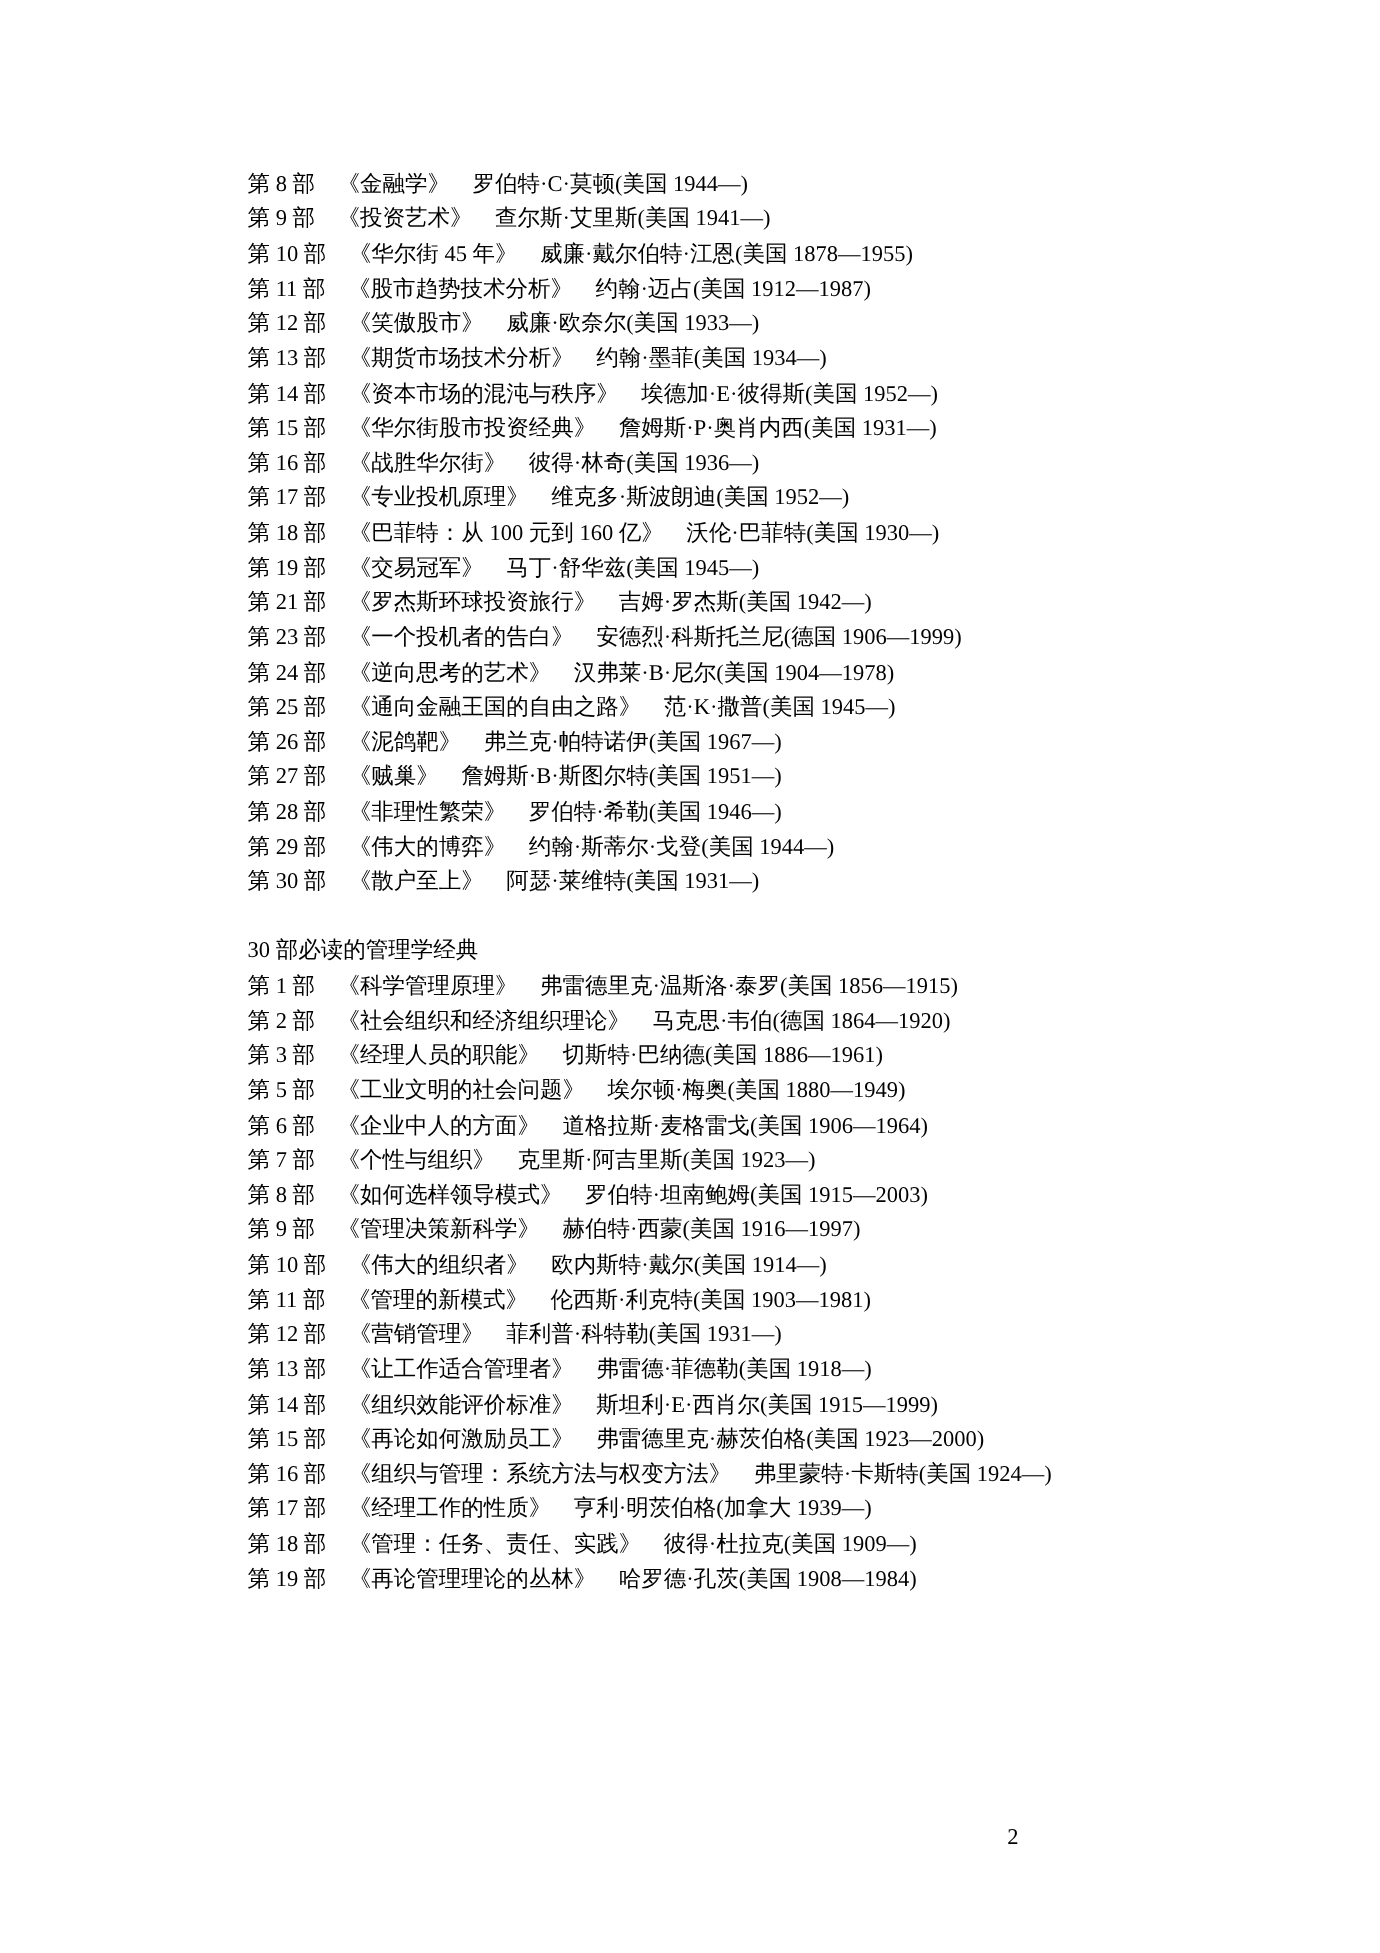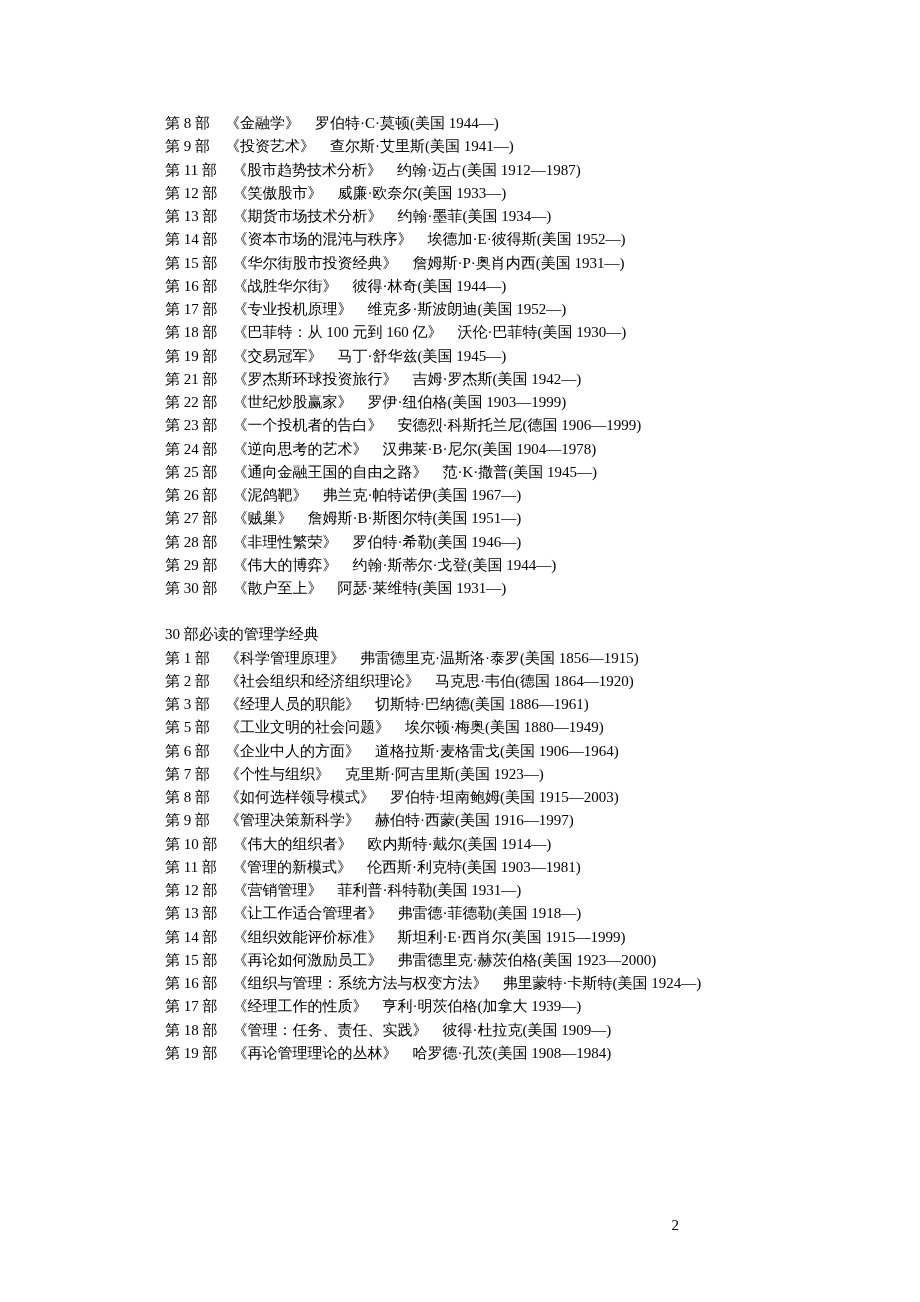--- a/index.html
+++ b/index.html
@@ -32,31 +32,31 @@
       font-size: 15px;
     }
   </style>
 </head>
 <body>
 
 <div class="page">
   <div id="content">
       <div class="entry">第 8 部　《金融学》　罗伯特·C·莫顿(美国 1944—)</div>
       <div class="entry">第 9 部　《投资艺术》　查尔斯·艾里斯(美国 1941—)</div>
+      <div class="entry">第 10 部　《华尔街 45 年》　威廉·戴尔伯特·江恩(美国 1878—1955)</div>
       <div class="entry">第 11 部　《股市趋势技术分析》　约翰·迈占(美国 1912—1987)</div>
       <div class="entry">第 12 部　《笑傲股市》　威廉·欧奈尔(美国 1933—)</div>
       <div class="entry">第 13 部　《期货市场技术分析》　约翰·墨菲(美国 1934—)</div>
       <div class="entry">第 14 部　《资本市场的混沌与秩序》　埃德加·E·彼得斯(美国 1952—)</div>
       <div class="entry">第 15 部　《华尔街股市投资经典》　詹姆斯·P·奥肖内西(美国 1931—)</div>
-      <div class="entry">第 16 部　《战胜华尔街》　彼得·林奇(美国 1944—)</div>
+      <div class="entry">第 16 部　《战胜华尔街》　彼得·林奇(美国 1936—)</div>
       <div class="entry">第 17 部　《专业投机原理》　维克多·斯波朗迪(美国 1952—)</div>
       <div class="entry">第 18 部　《巴菲特：从 100 元到 160 亿》　沃伦·巴菲特(美国 1930—)</div>
       <div class="entry">第 19 部　《交易冠军》　马丁·舒华兹(美国 1945—)</div>
       <div class="entry">第 21 部　《罗杰斯环球投资旅行》　吉姆·罗杰斯(美国 1942—)</div>
-      <div class="entry">第 22 部　《世纪炒股赢家》　罗伊·纽伯格(美国 1903—1999)</div>
       <div class="entry">第 23 部　《一个投机者的告白》　安德烈·科斯托兰尼(德国 1906—1999)</div>
       <div class="entry">第 24 部　《逆向思考的艺术》　汉弗莱·B·尼尔(美国 1904—1978)</div>
       <div class="entry">第 25 部　《通向金融王国的自由之路》　范·K·撒普(美国 1945—)</div>
       <div class="entry">第 26 部　《泥鸽靶》　弗兰克·帕特诺伊(美国 1967—)</div>
       <div class="entry">第 27 部　《贼巢》　詹姆斯·B·斯图尔特(美国 1951—)</div>
       <div class="entry">第 28 部　《非理性繁荣》　罗伯特·希勒(美国 1946—)</div>
       <div class="entry">第 29 部　《伟大的博弈》　约翰·斯蒂尔·戈登(美国 1944—)</div>
       <div class="entry">第 30 部　《散户至上》　阿瑟·莱维特(美国 1931—)</div>
       <div class="section-title">30 部必读的管理学经典</div>
       <div class="entry">第 1 部　《科学管理原理》　弗雷德里克·温斯洛·泰罗(美国 1856—1915)</div>

